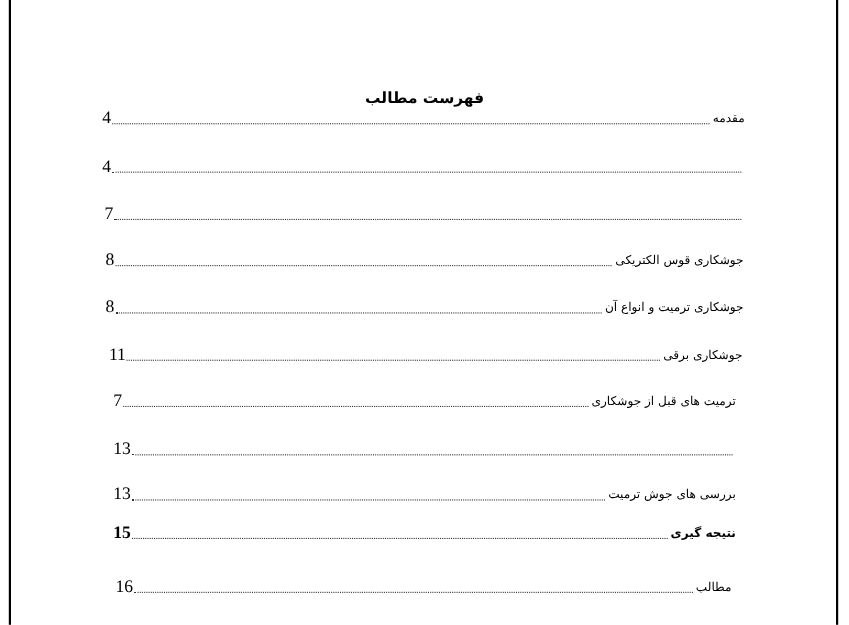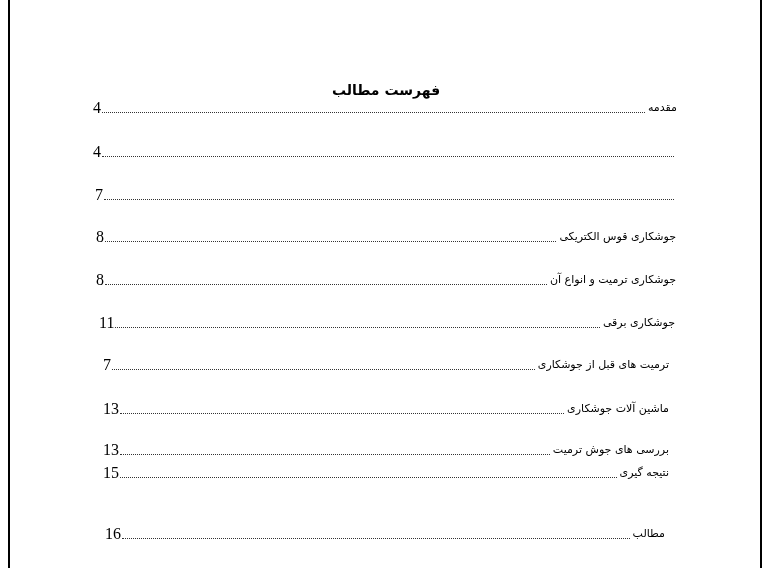--- a/index.html
+++ b/index.html
@@ -115,30 +115,29 @@
 
   <div class="toc-row" style="left:103px; width:566px; top:352px;">
     <span class="toc-num">7</span>
     <span class="toc-leader"></span>
     <span class="toc-label">ترمیت های قبل از جوشکاری</span>
   </div>
 
   <div class="toc-row" style="left:103px; width:566px; top:396px;">
     <span class="toc-num">13</span>
     <span class="toc-leader"></span>
-    <span class="toc-label">ماشین آلات جوشکاری</span>
   </div>
 
   <div class="toc-row" style="left:103px; width:566px; top:437px;">
     <span class="toc-num">13</span>
     <span class="toc-leader"></span>
     <span class="toc-label">بررسی های جوش ترمیت</span>
   </div>
 
-  <div class="toc-row" style="left:103px; width:566px; top:460px;">
+  <div class="toc-row" style="left:103px; width:566px; top:472px;font-weight:bold;">
     <span class="toc-num">15</span>
     <span class="toc-leader"></span>
     <span class="toc-label">نتیجه گیری</span>
   </div>
 
   <div class="toc-row" style="left:105px; width:560px; top:521px;">
     <span class="toc-num">16</span>
     <span class="toc-leader"></span>
     <span class="toc-label">مطالب</span>
   </div>

